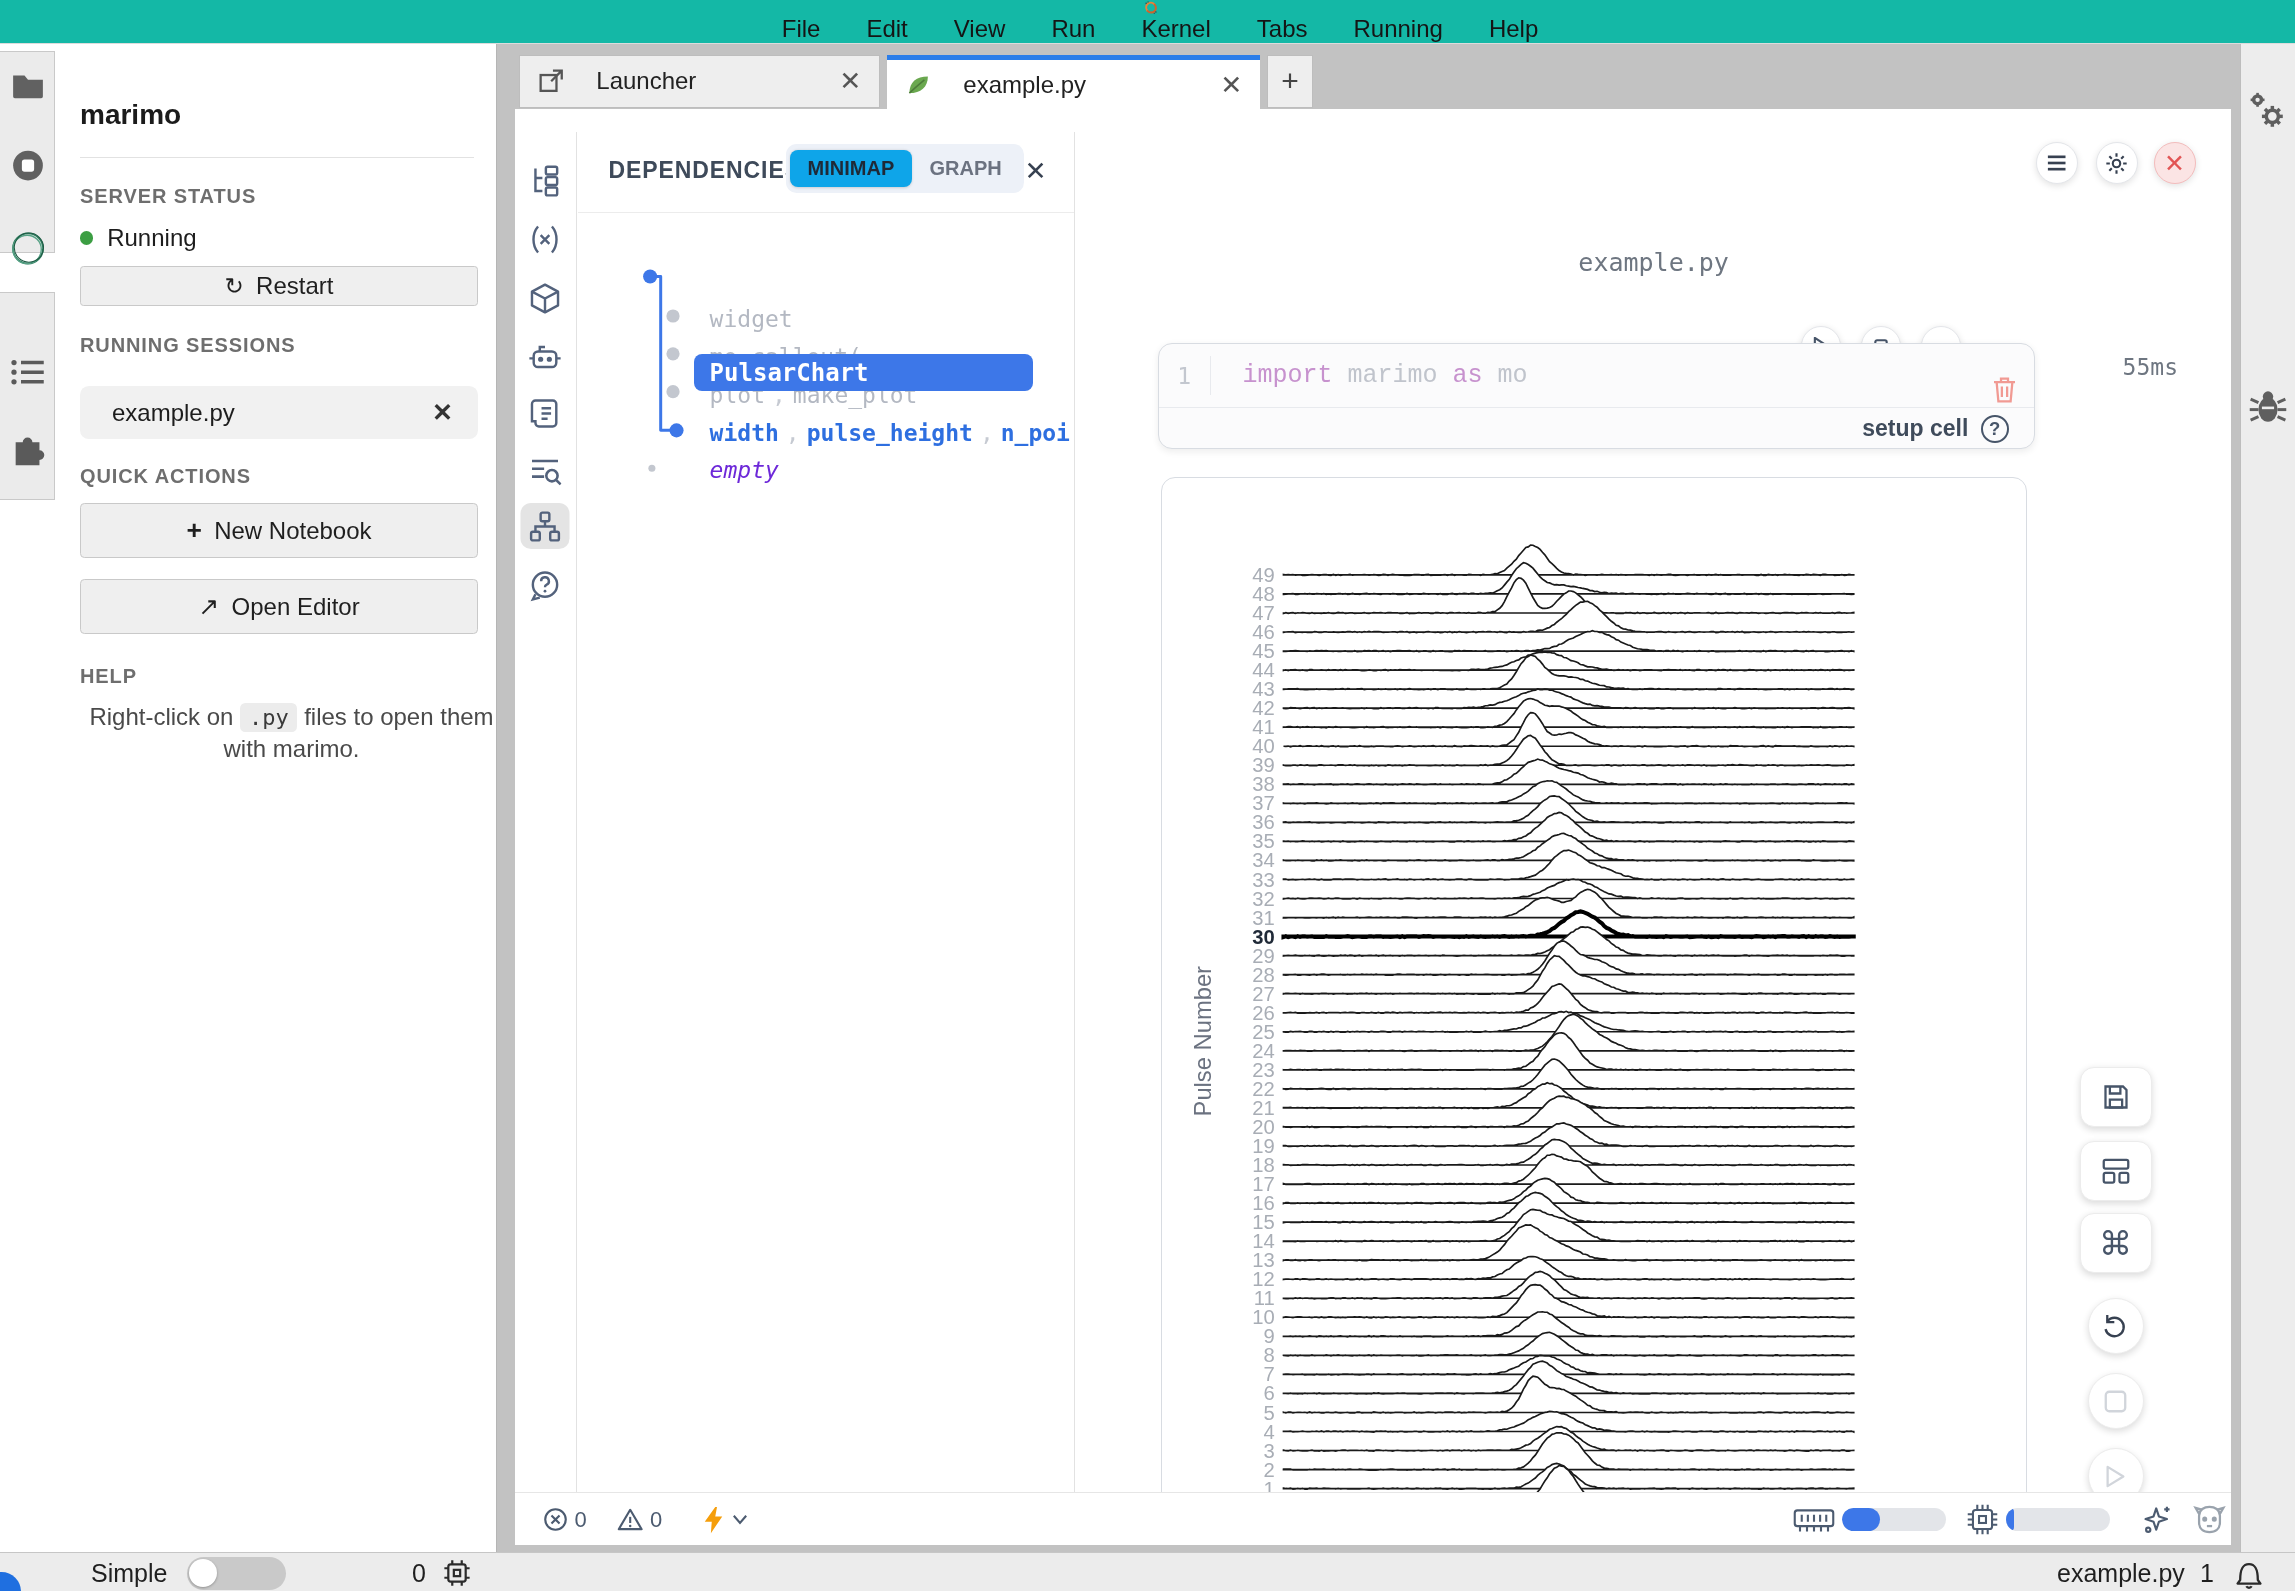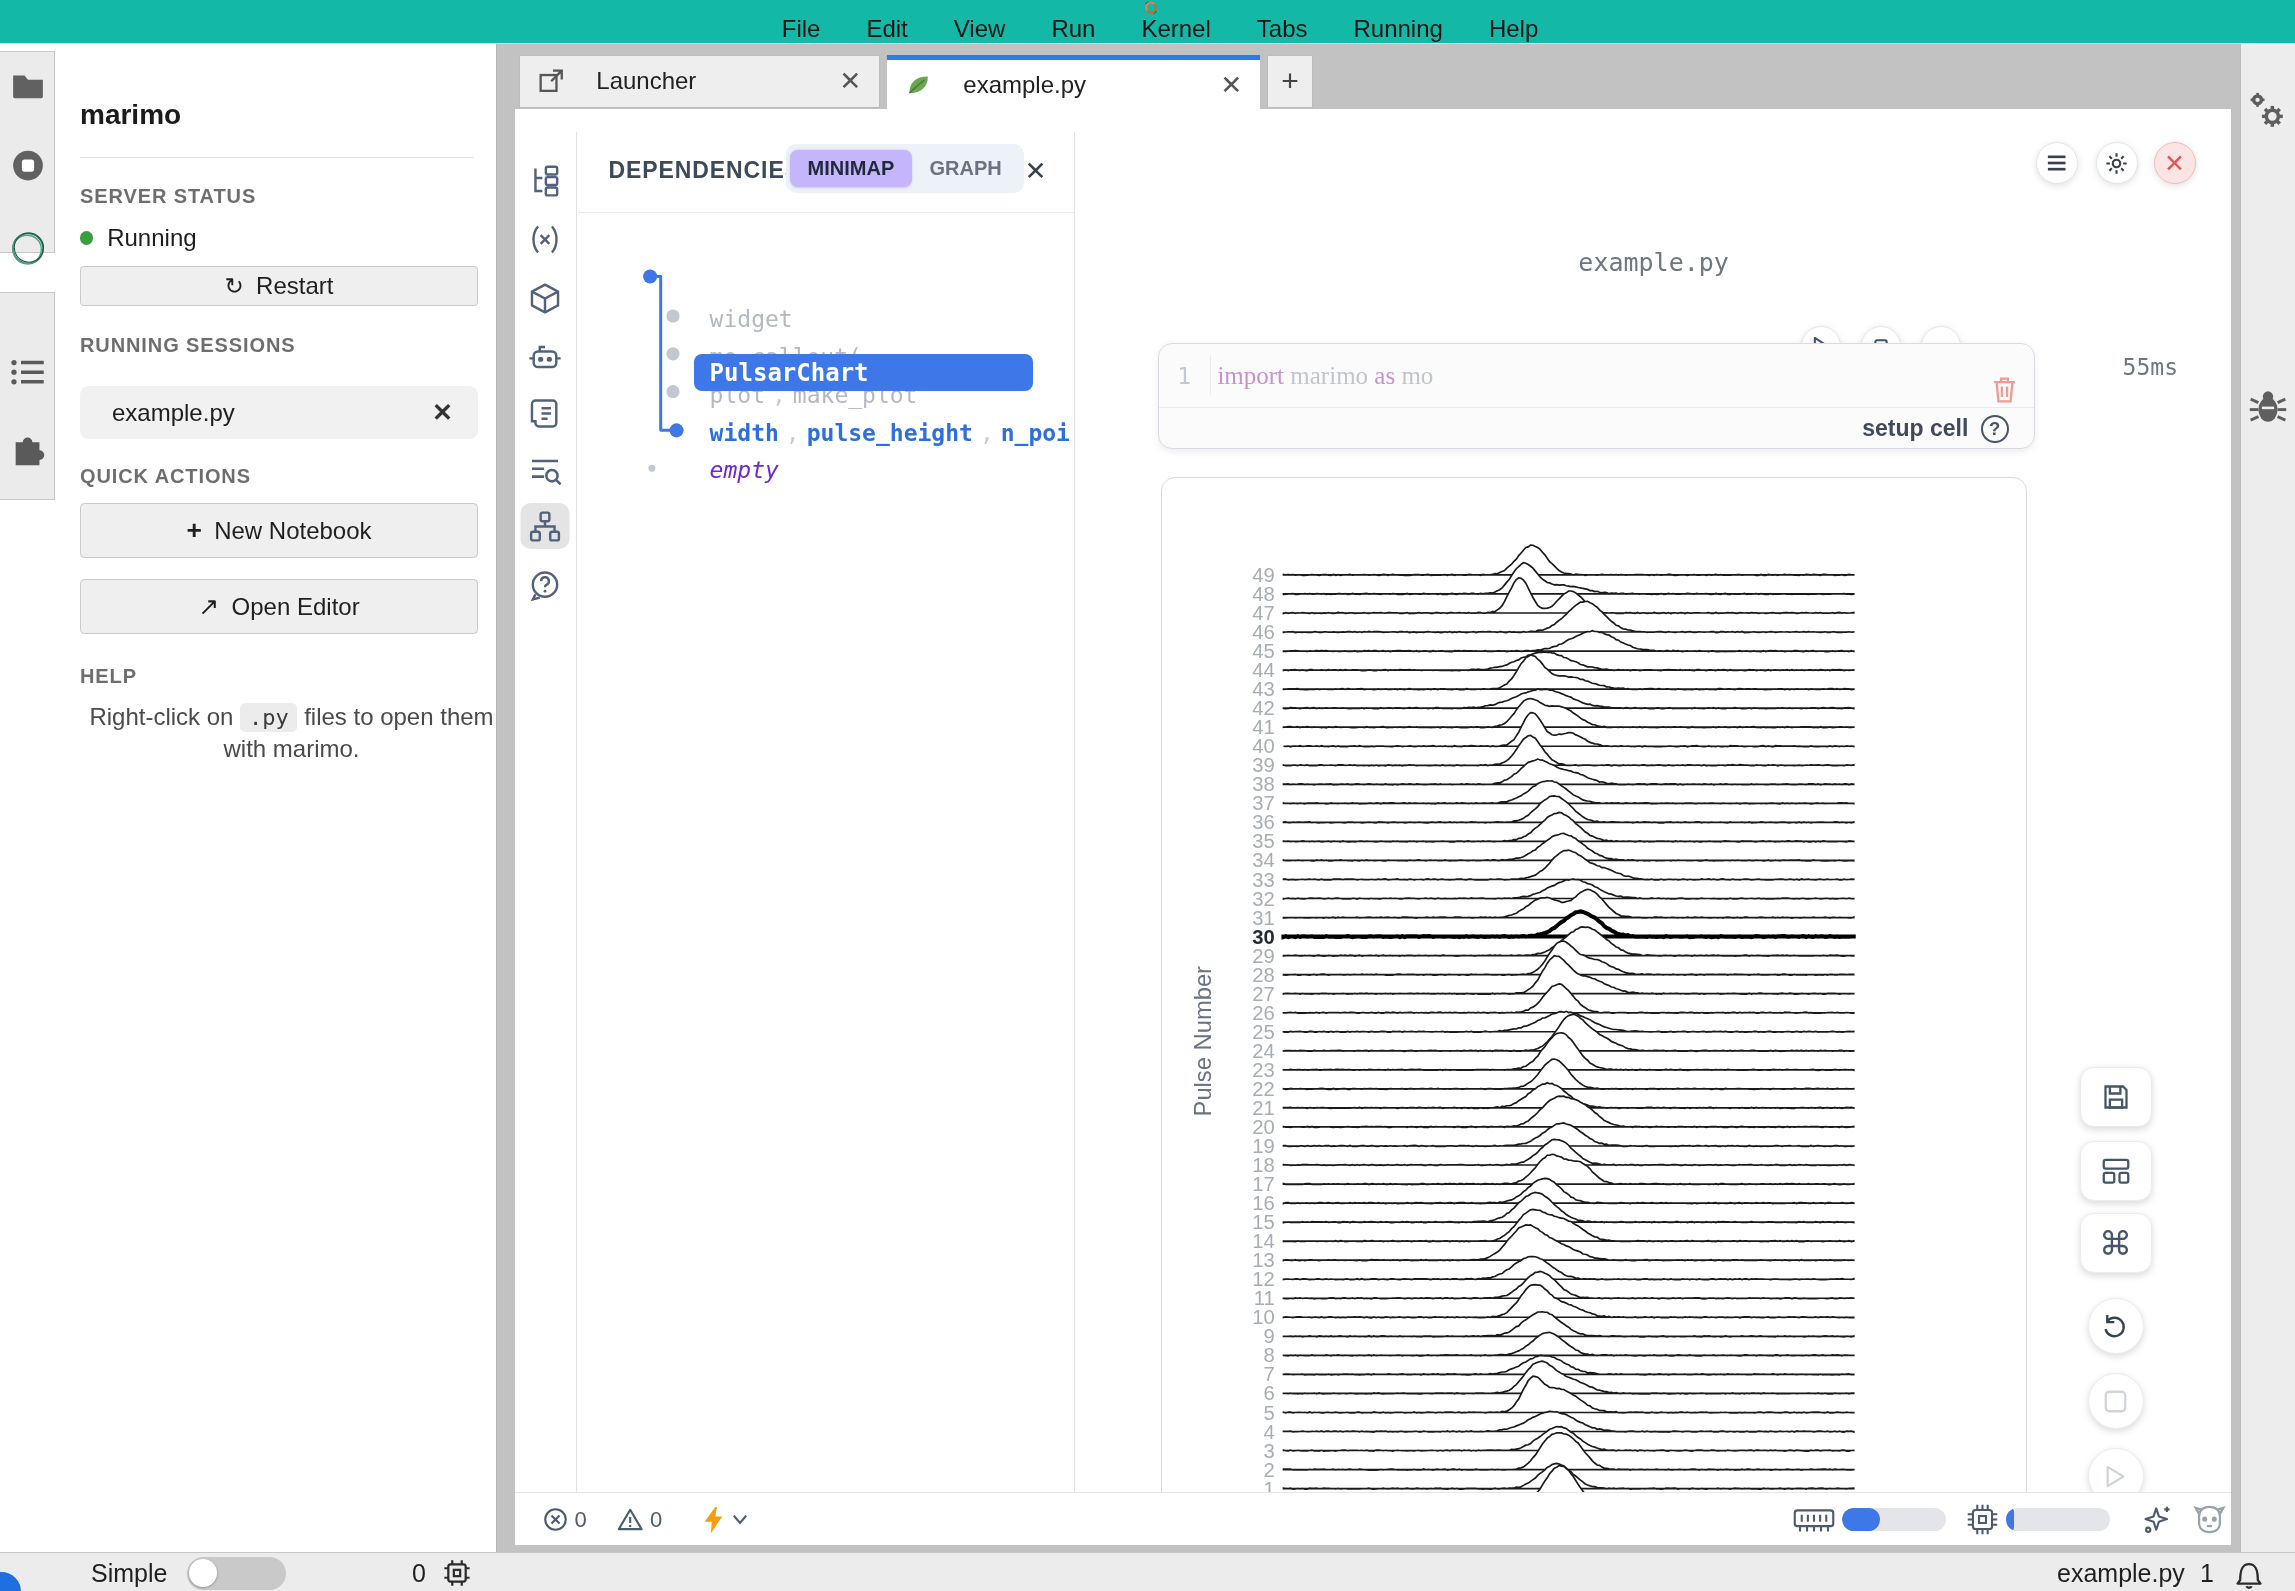--- a/index.html
+++ b/index.html
@@ -52,42 +52,42 @@
   #tool-strip { position:absolute; left:0; top:23px; width:62px; height:1360px; background:#fff; border-right:1.8px solid #e2e2e2; }
   .ts-ic { position:absolute; left:50%; transform:translateX(-50%); width:49px; height:46px; display:flex; align-items:center; justify-content:center; border-radius:10.6px; cursor:pointer; }
   .ts-ic.sel { background:#e4e4e4; }
 
   
   #deps { position:absolute; left:63px; top:23px; width:497px; height:1360px; background:#fff; border-right:1.8px solid #e2e2e2; overflow:hidden; }
   #deps-header { position:absolute; left:0; top:0; width:100%; height:81px; border-bottom:1.8px solid #ececec; }
   #deps-title { position:absolute; left:31px; top:25px; font-size:23px; font-weight:bold; letter-spacing:0.9px; color:#3e4a5a; }
   #deps-toggle { position:absolute; left:208px; top:12.3px; height:49px; background:#edf1f8; border-radius:10.6px; display:flex; align-items:center; padding:4.4px; }
   #deps-toggle .opt { font-size:20px; font-weight:bold; padding:7px 17.6px; border-radius:8px; color:#6b7280; cursor:pointer; }
-  #deps-toggle .opt.on { background:#c4b5fd; color:#1f2937; box-shadow:0 0.9px 2.6px rgba(0,0,0,.15); }
+  #deps-toggle .opt.on { background:#0ea5e9; color:#1f2937; box-shadow:0 0.9px 2.6px rgba(0,0,0,.15); }
   #deps-close { position:absolute; left:447px; top:23px; font-size:26.4px; color:#374151; cursor:pointer; }
   #tree { position:absolute; left:0; top:81px; width:100%; height:1276px; }
   .tree-row { position:absolute; left:132px; height:35px; display:flex; align-items:center; font-family:"DejaVu Sans Mono", monospace; font-size:23px; white-space:pre; cursor:pointer; }
   .tk-gray { color:#b3b8c2; }
   .tk-comma { color:#c6cad2; margin:0 7px; }
   .tk-blue { color:#2e6fe0; font-weight:bold; }
   .tk-italic { color:#6d28d9; font-style:italic; }
   #pill { position:absolute; left:116px; top:141px; width:339px; height:37px; background:#3d77e8; border-radius:8px; display:flex; align-items:center; z-index:2;text-align:right; }
   #pill span { margin-left:16px; color:#fff; font-weight:bold; font-family:"DejaVu Sans Mono", monospace; font-size:24px; }
 
   
   #notebook { position:absolute; left:562px; top:0; width:1154px; height:1383px; background:#fff; overflow:hidden; }
   .circ-btn { position:absolute; width:42px; height:42px; border-radius:50%; background:#fff; border:1.8px solid #e4e6ea; box-shadow:0 1.8px 7px rgba(0,0,0,.12); display:flex; align-items:center; justify-content:center; cursor:pointer; }
   #nb-close { background:#fbe4e4; border-color:#f3bcbc; color:#e25555; font-size:25px; }
   #nb-title { position:absolute; left:0; top:139px; width:100%; text-align:center; font-family:"DejaVu Sans Mono", monospace; font-size:25px; color:#6e7681; }
 
   #cell { position:absolute; left:81px; top:234px; width:877px; height:106px; background:#fbfbfc; border:1.8px solid #d8dce2; border-radius:14px; box-shadow:0 2.6px 7px rgba(0,0,0,.07); }
   #cell-code-row { position:absolute; left:0; top:0; width:100%; height:63px; display:flex; align-items:center; }
   #cell-ln { width:51px; text-align:center; font-family:"DejaVu Sans Mono", monospace; font-size:23px; color:#c3c7cf; }
   #cell-div { width:1.8px; height:39px; background:#e8eaee; }
-  #cell-code { margin-left:6px; font-family:Liberation Serif, serif; font-size:25px; }
+  #cell-code { margin-left:31px; font-family:Liberation Mono, monospace; font-size:25px; }
   .cd-kw { color:#c792ce; } .cd-nm { color:#c0c4cc; }
   #cell-hr { position:absolute; left:0; top:63px; width:100%; border-top:1.8px solid #e8eaee; }
   #setup-row { position:absolute; left:0; top:65px; width:100%; height:39px; display:flex; align-items:center; justify-content:flex-end; }
   #setup-label { font-size:23px; font-weight:bold; color:#3f4b5b; }
   #setup-q { width:28px; height:28px; border:2.6px solid #475569; border-radius:50%; color:#475569; font-size:18.5px; font-weight:bold; display:flex; align-items:center; justify-content:center; margin:0 25px 0 12.3px; }
   #exec-time { position:absolute; left:1046px; top:245px; font-family:"DejaVu Sans Mono", monospace; font-size:23px; color:#6e7681; }
   #trash { position:absolute; left:833px; top:32px; cursor:pointer; }
 
   #output { position:absolute; left:84px; top:368px; width:866px; height:1049px; background:#fff; border:1.8px solid #d8dce2; border-radius:14px; overflow:hidden; }
 

